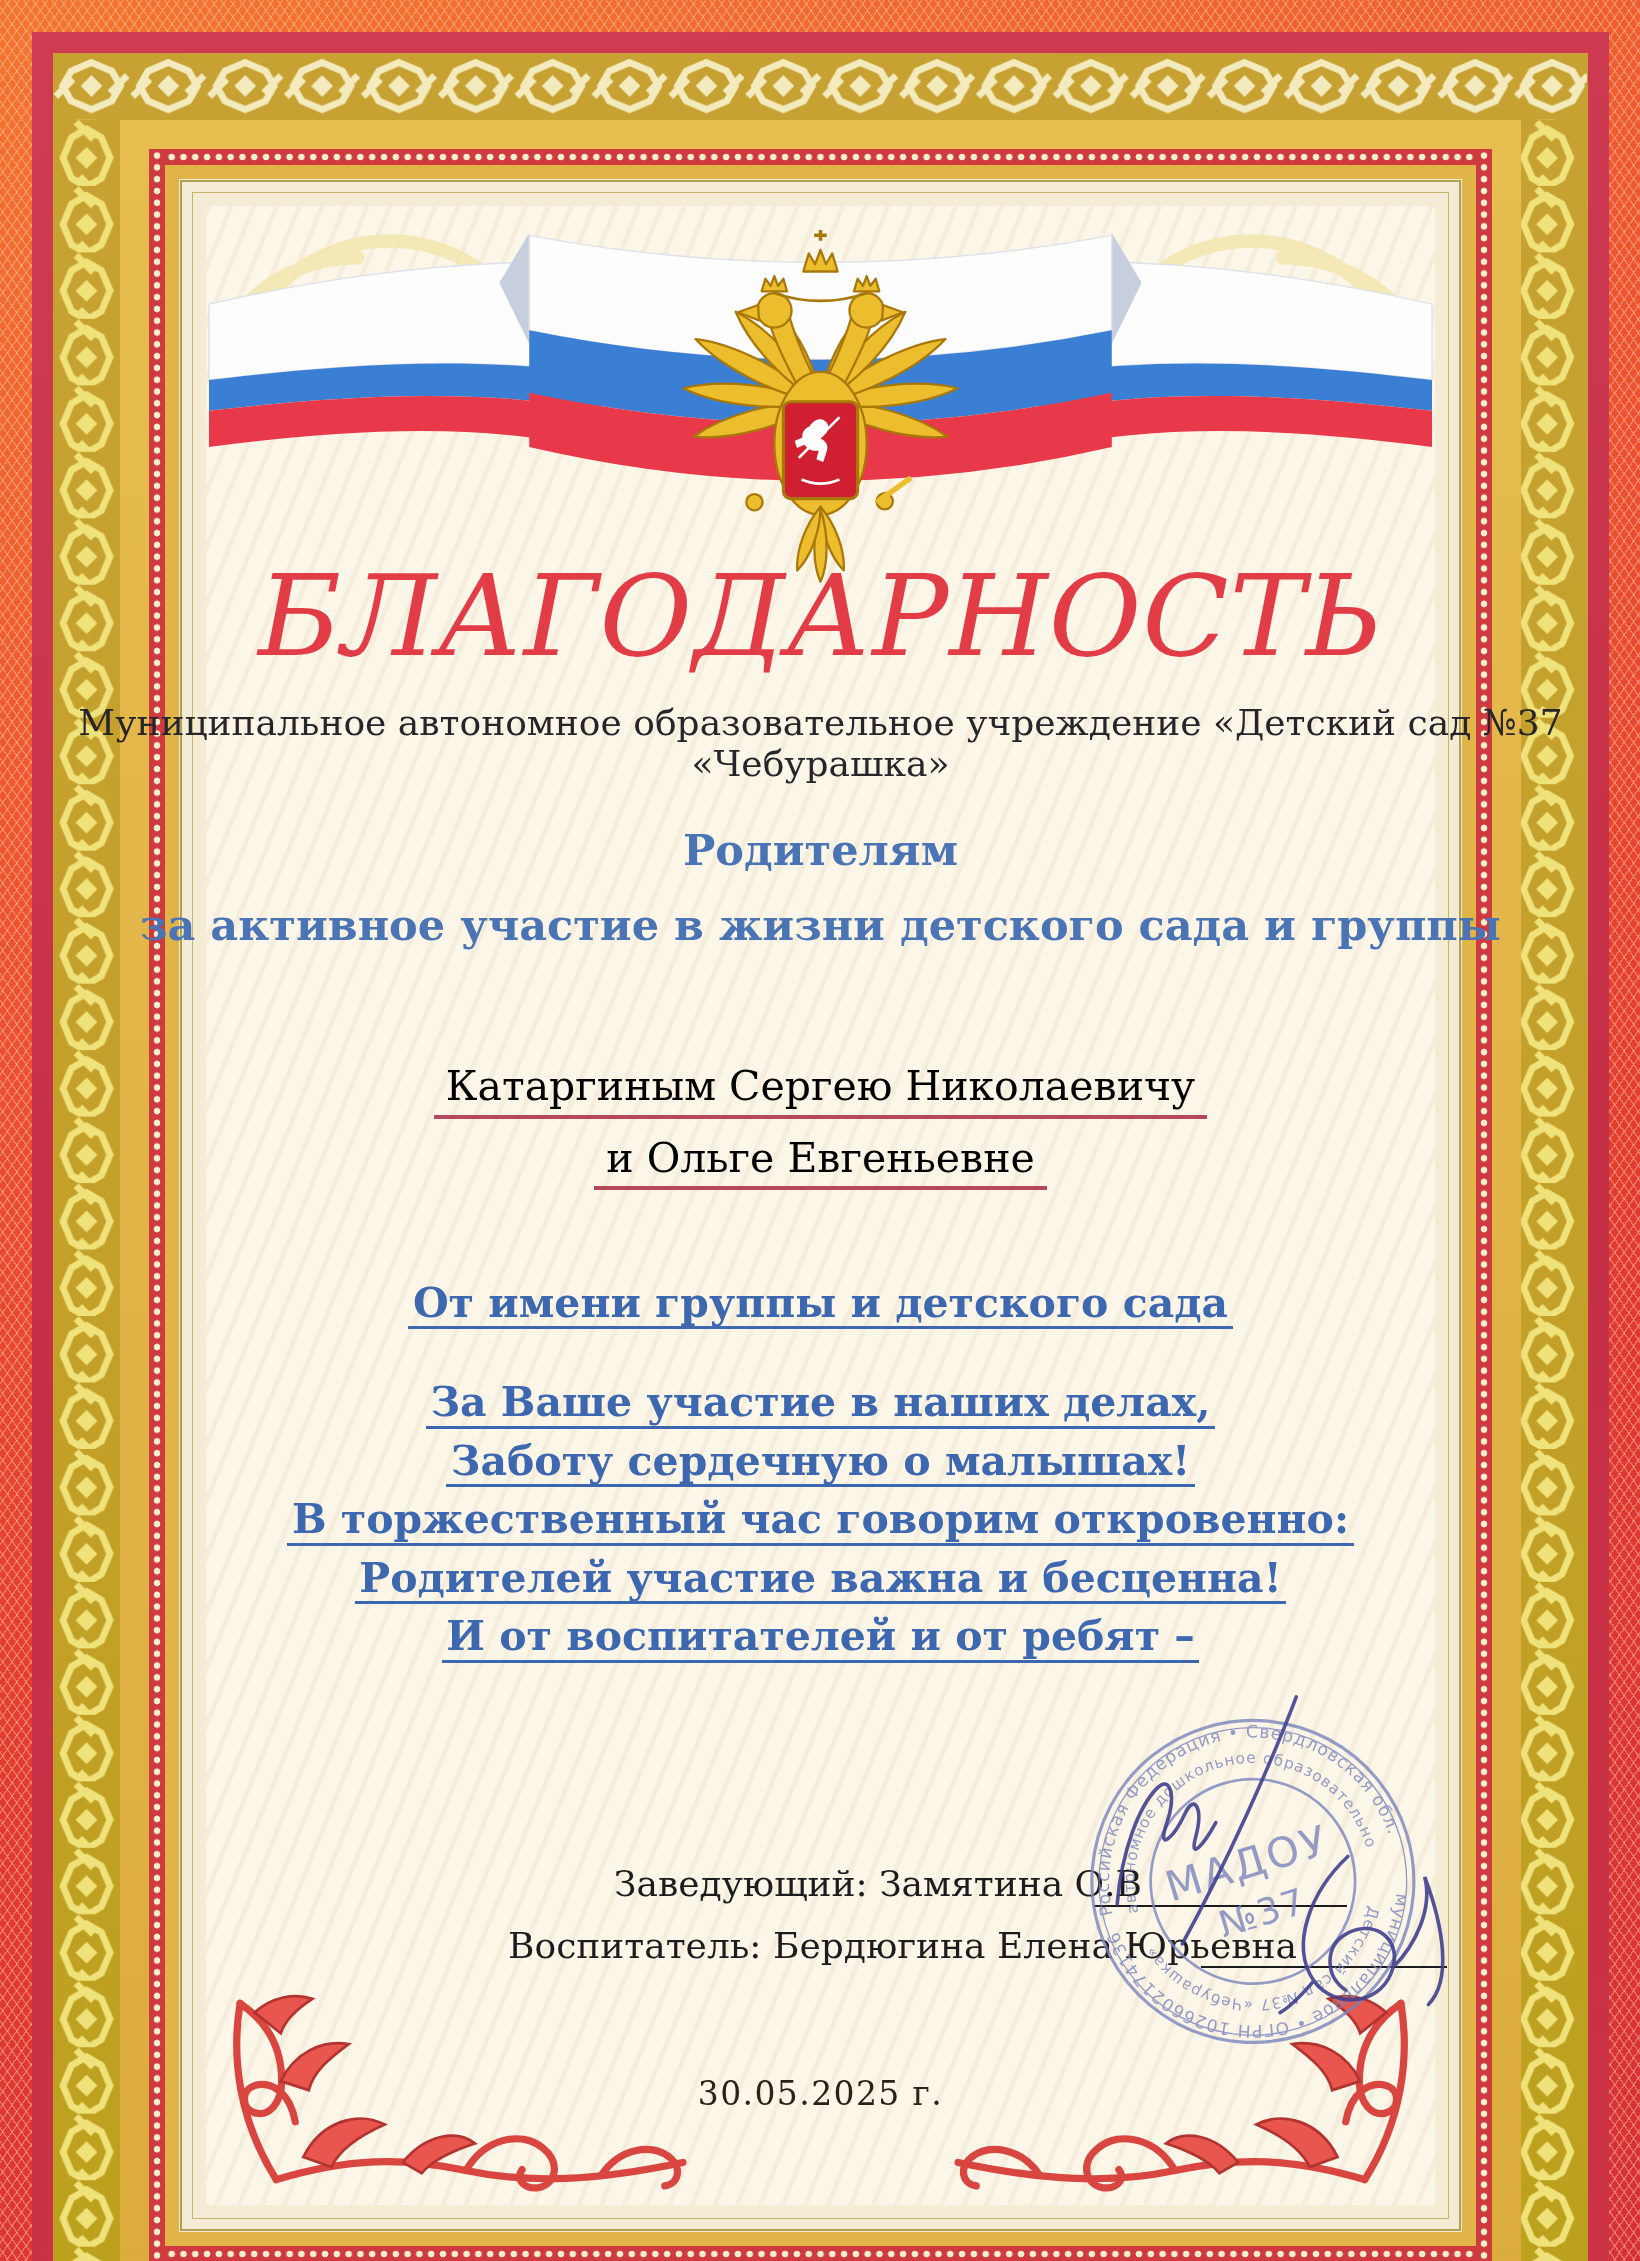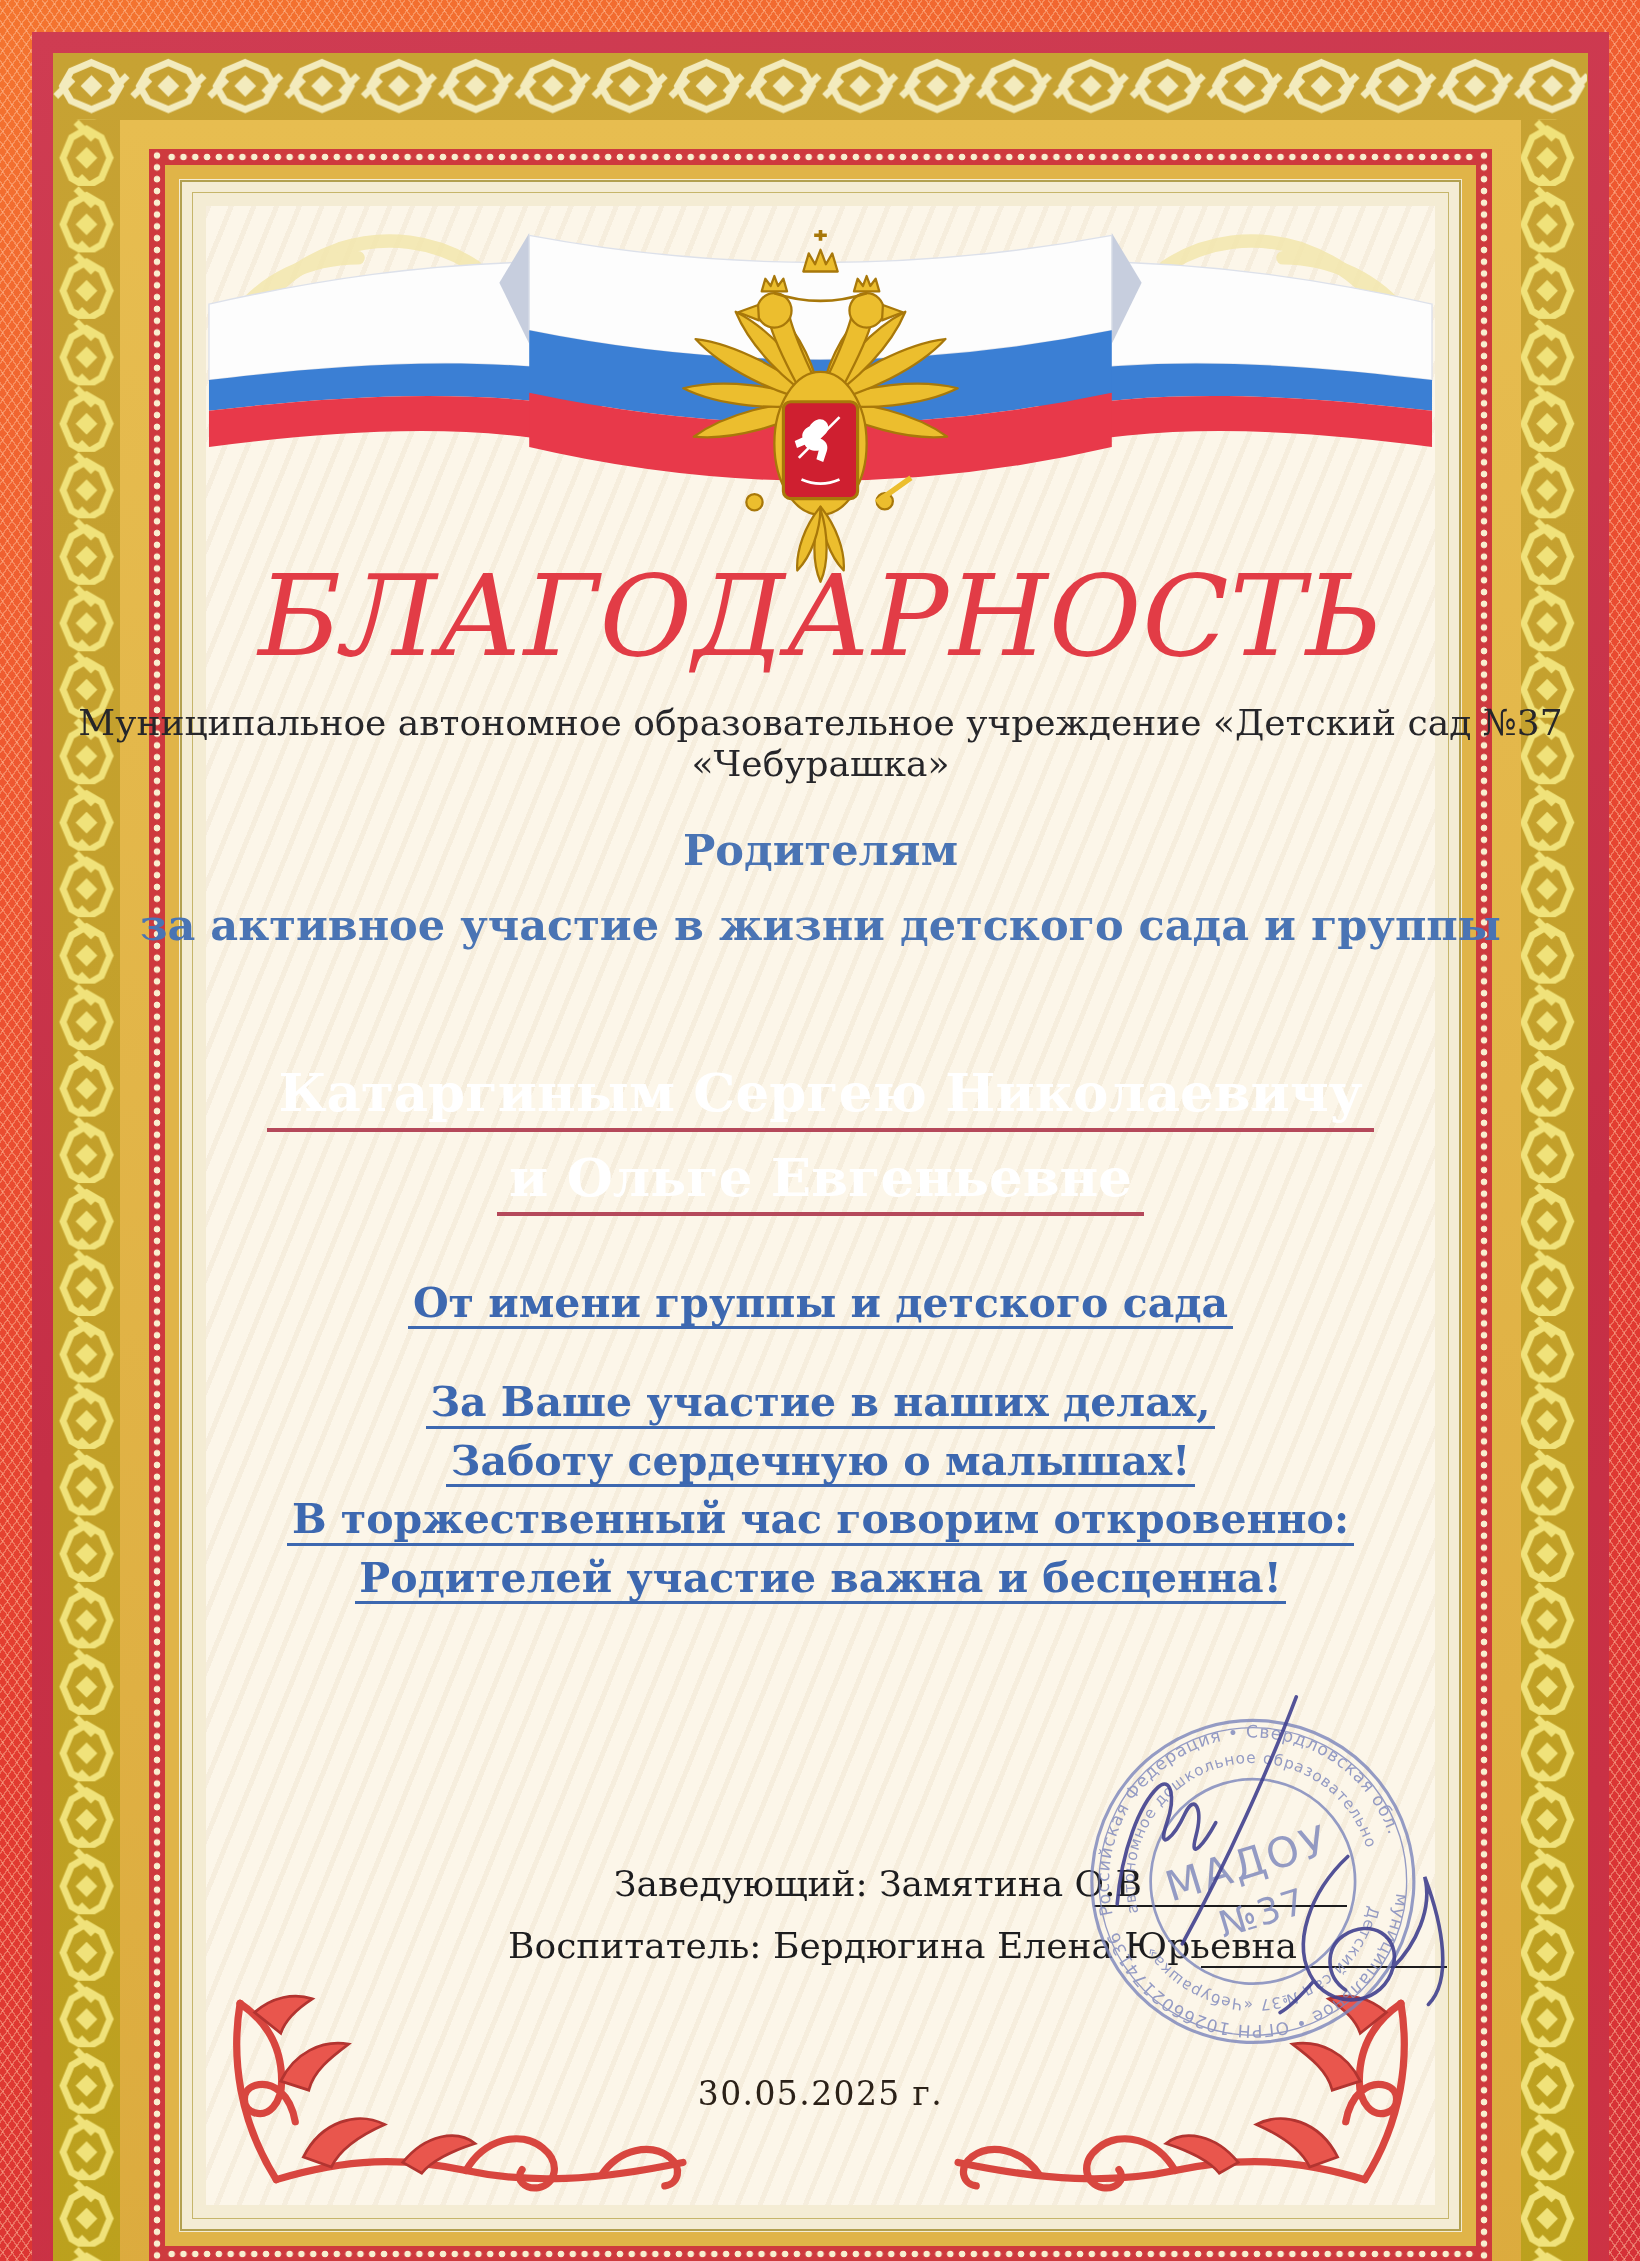--- a/index.html
+++ b/index.html
@@ -30,21 +30,21 @@
   .content{inset:206px;background:#fcf6e9;
     background-image:repeating-linear-gradient(112deg, rgba(205,180,140,.13) 0 5px, rgba(255,255,255,0) 5px 21px);}
 
   
   .center{left:0;right:0;text-align:center;}
   .title{top:560px;font-size:113px;letter-spacing:0.9px;color:#e23c46;font-weight:400;line-height:1;font-style:italic;}
   .institution{top:702px;font-size:36px;color:#26262a;}
   .blue-lead{color:#4a74b4;font-weight:bold;}
   .recipient{top:825px;font-size:43px;}
   .reason{top:900px;font-size:43px;}
-  .names{top:1064px;color:#ffffff;font-weight:bold;font-size:53px;line-height:1.08;}
+  .names{top:1064px;color:#000000;font-weight:normal;font-size:41px;line-height:1.08;}
   .names .nline{display:inline-block;border-bottom:4.1px solid #b5495b;padding:0 11.8px 6.3px 11.8px;}
   .names .gap{height:17px;}
   .poem{top:1283px;color:#3d68b0;font-weight:bold;font-size:41px;line-height:1;}
   .poem .pline{display:inline-block;border-bottom:3.2px solid #3d68b0;padding:0 4.5px 2.3px 4.5px;margin-bottom:12.2px;}
   .sig-row{font-size:36px;color:#1c1c1e;white-space:nowrap;}
   .sig-a{top:1863px;left:614px;}
   .sig-b{top:1925px;left:508px;}
   .rule{background:#1c1c1e;height:2.3px;}
   .rule-a{left:1094px;top:1905px;width:253px;}
   .rule-b{left:1201px;top:1966px;width:246px;}
@@ -189,21 +189,21 @@
     <span class="nline">и Ольге Евгеньевне</span>
   </div>
 
   <div class="abs center poem">
     <span class="pline">От имени группы и детского сада</span><br>
     <br>
     <span class="pline">За Ваше участие в наших делах,</span><br>
     <span class="pline">Заботу сердечную о малышах!</span><br>
     <span class="pline">В торжественный час говорим откровенно:</span><br>
     <span class="pline">Родителей участие важна и бесценна!</span><br>
-    <br>
+    <span class="pline">И от воспитателей и от ребят –</span><br>
   </div>
 
   <div class="abs sig-row sig-a">Заведующий: Замятина О.В</div>
   <div class="abs rule rule-a"></div>
   <div class="abs sig-row sig-b">Воспитатель: Бердюгина Елена Юрьевна</div>
   <div class="abs rule rule-b"></div>
 
   <div class="abs center date">30.05.2025 г.</div>
 
   <svg class="abs overlay" style="left:213px;top:1985px;" width="497" height="213" viewBox="0 0 1100 470">

